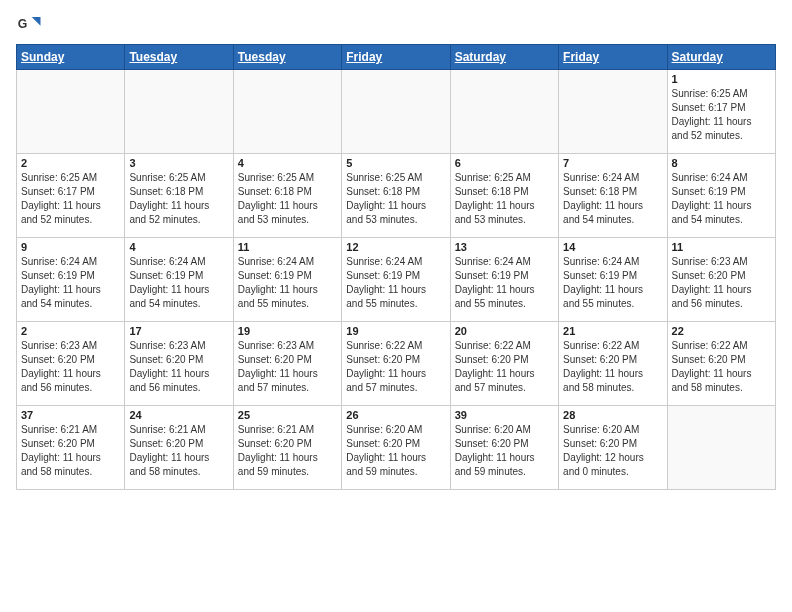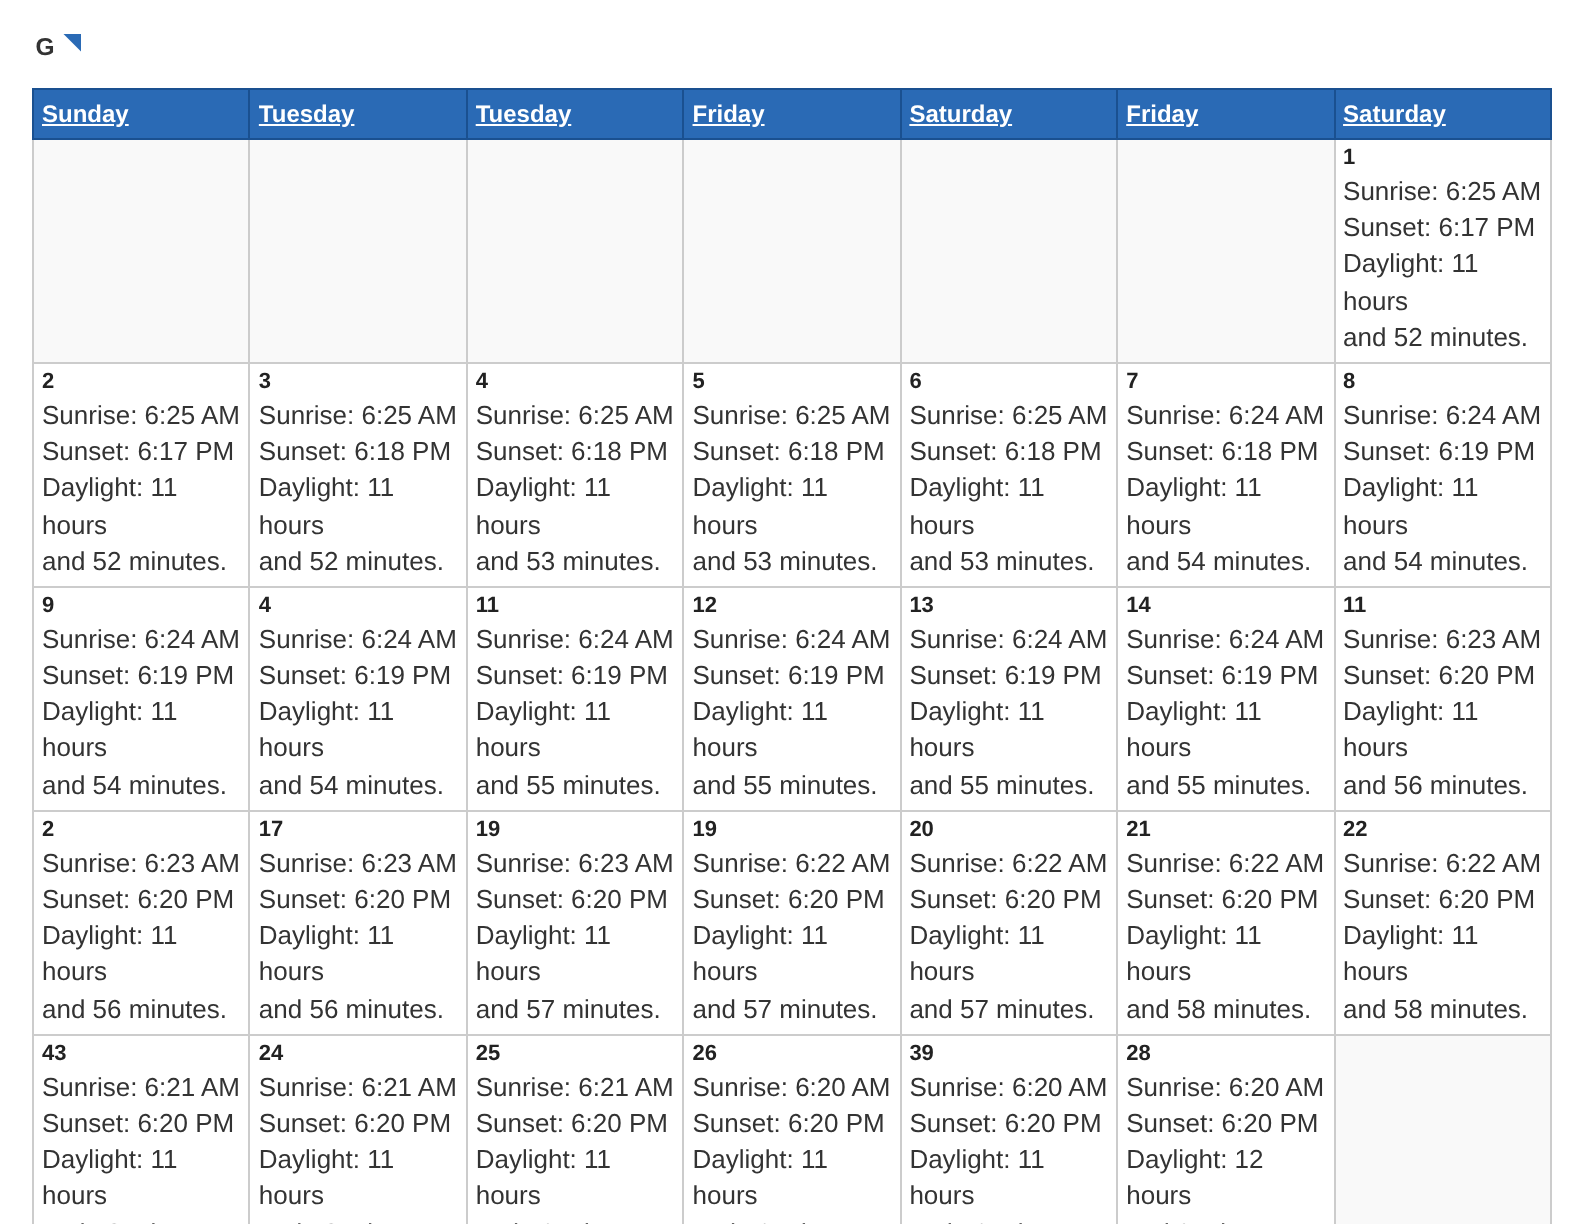--- a/index.html
+++ b/index.html
@@ -78,21 +78,21 @@
       background: #f9f9f9;
     }
     .day-num {
       font-size: 11px;
       font-weight: bold;
       color: #222;
       display: block;
       margin-bottom: 2px;
     }
     .day-info {
-      font-size: 13px;
+      font-size: 10px;
       color: #333;
       line-height: 1.4;
     }
   </style>
 </head>
 <body>
 
 <div class="page">
   <div class="header">
     <div class="logo">
@@ -289,21 +289,21 @@
           <td>
             <span class="day-num">22</span>
             <div class="day-info" style="white-space: pre-line;">Sunrise: 6:22 AM
 Sunset: 6:20 PM
 Daylight: 11 hours
 and 58 minutes.</div>
           </td>
         </tr>
         <tr>
           <td>
-            <span class="day-num">43</span>
+            <span class="day-num">37</span>
             <div class="day-info" style="white-space: pre-line;">Sunrise: 6:21 AM
 Sunset: 6:20 PM
 Daylight: 11 hours
 and 58 minutes.</div>
           </td>
           <td>
             <span class="day-num">24</span>
             <div class="day-info" style="white-space: pre-line;">Sunrise: 6:21 AM
 Sunset: 6:20 PM
 Daylight: 11 hours

